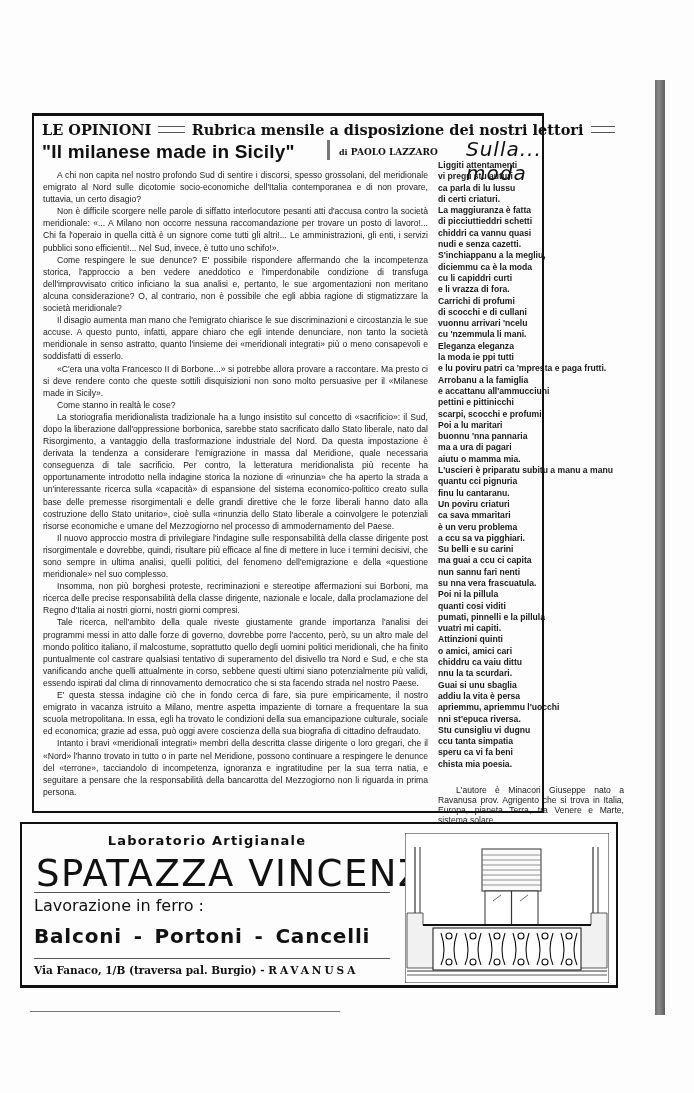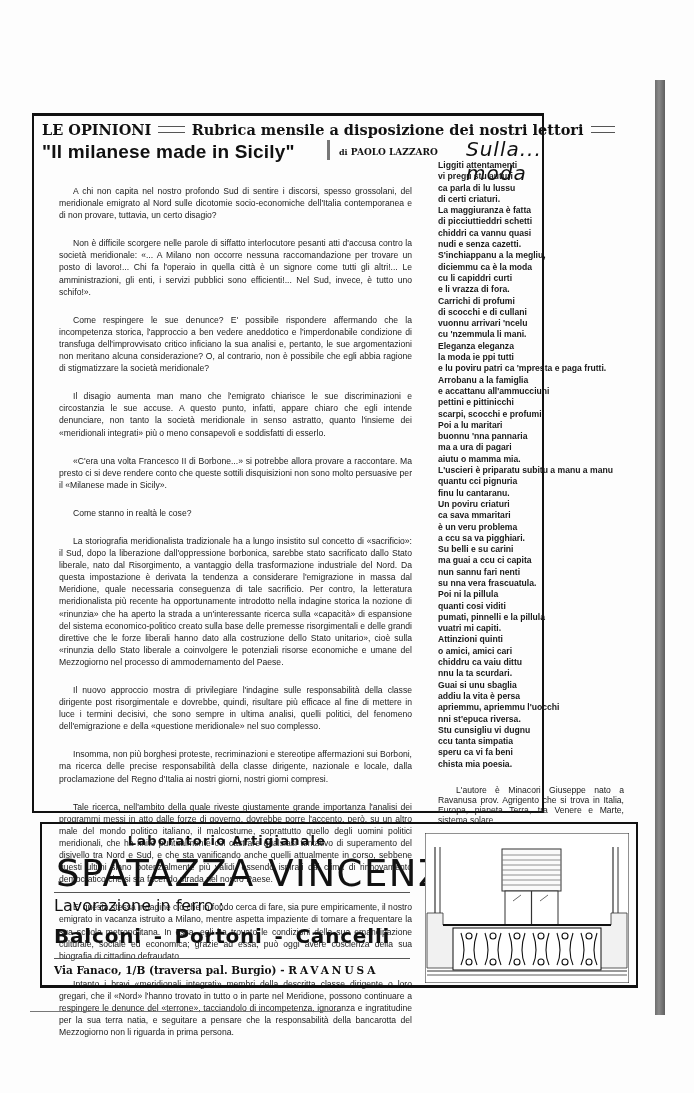--- a/index.html
+++ b/index.html
@@ -10,27 +10,27 @@
   .opinion-box { position:absolute; left:32px; top:113px; width:512px; height:700px; border:2px solid #111; border-top-width:3px; box-sizing:border-box; }
   .rubric { position:absolute; left:8px; top:3px; width:580px; height:20px; display:flex; align-items:center; font-family:"DejaVu Serif", serif; font-weight:bold; font-size:14.5px; white-space:nowrap; }
   .rubric .dbl { display:inline-block; height:5px; border-top:1px solid #555; border-bottom:1px solid #555; margin:0 7px; }
   .headline { position:absolute; left:8px; top:25px; font-family:"Liberation Sans", sans-serif; font-weight:bold; font-size:19px; letter-spacing:0.2px; }
   .headline-bar { position:absolute; left:293px; top:24px; width:3px; height:20px; background:#777; }
   .byline { position:absolute; left:305px; top:31px; font-family:"DejaVu Serif", serif; font-weight:bold; font-size:9px; }
   .byline .small { font-size:8px; }
   .poem-title { position:absolute; left:432px; top:21px; font-family:"DejaVu Sans", sans-serif; font-style:italic; font-size:20px; letter-spacing:1px; }
 
   .article { position:absolute; left:9px; top:53px; width:385px; font-size:8.6px; line-height:12.1px; text-align:justify; color:#1a1a1a; }
-  .article p { margin:16px; text-indent:14px; }
+  .article p { margin:0; text-indent:14px; }
 
   .poem { position:absolute; left:404px; top:44px; width:186px; font-size:8.6px; line-height:11.3px; font-weight:bold; color:#1a1a1a; }
   .poem div { white-space:nowrap; }
   .poem-note { margin-top:15px; font-weight:normal; text-align:justify; text-indent:18px; white-space:normal !important; font-size:8.6px; line-height:10px; }
 
-  .ad-box { position:absolute; left:40px; top:822px; width:598px; height:166px; border:2px solid #111; border-bottom-width:3px; box-sizing:border-box; }
+  .ad-box { position:absolute; left:20px; top:822px; width:598px; height:166px; border:2px solid #111; border-bottom-width:3px; box-sizing:border-box; }
   .ad-lab { position:absolute; left:0; width:370px; top:9px; text-align:center; font-family:"DejaVu Sans", sans-serif; font-weight:bold; font-size:13px; letter-spacing:1.2px; }
   .ad-name { position:absolute; left:14px; top:28px; font-family:"DejaVu Sans", sans-serif; font-weight:normal; font-size:37px; letter-spacing:1.5px; }
   .ad-rule { position:absolute; left:12px; width:356px; height:1px; background:#555; }
   .ad-work { position:absolute; left:12px; top:72px; font-family:"DejaVu Sans", sans-serif; font-weight:normal; font-size:16px; }
   .ad-products { position:absolute; left:12px; top:100px; font-family:"DejaVu Sans", sans-serif; font-weight:bold; font-size:20px; letter-spacing:0.8px; word-spacing:4px; }
   .ad-address { position:absolute; left:12px; top:140px; font-family:"DejaVu Serif", serif; font-weight:bold; font-size:10.5px; white-space:nowrap; }
   .ad-address .city { letter-spacing:3px; }
   .balcony { position:absolute; left:383px; top:9px; width:204px; height:150px; }
 </style>
 </head>

